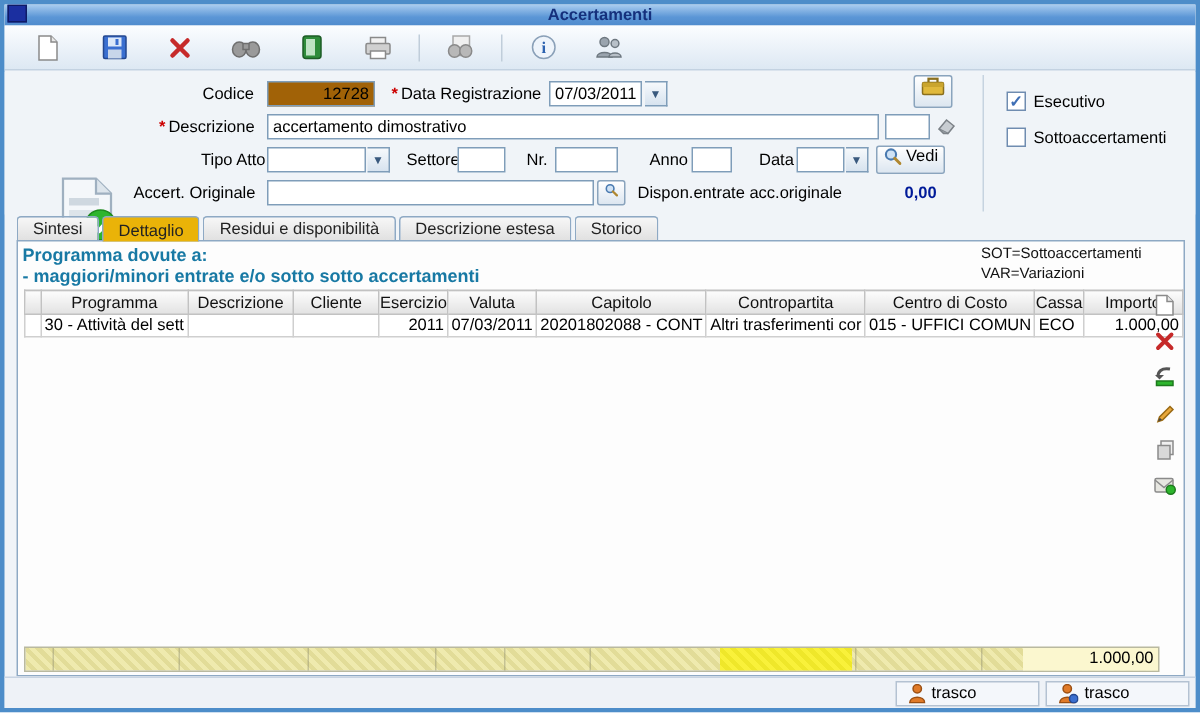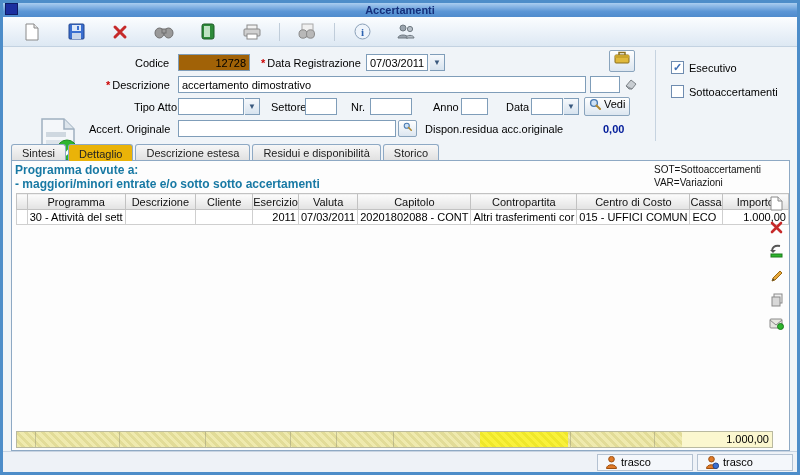--- a/index.html
+++ b/index.html
@@ -236,40 +236,40 @@
     </div>
 
     <div class="lbl" style="left:86px; top:75px;">Accert. Originale</div>
     <input class="inp" style="left: 175px; top: 72px; width: 218px;" value="">
     <div class="minibtn" style="left:395px; top:72px; width:19px; height:17px;">
       <svg width="11" height="11" viewBox="0 0 12 12">
           <circle cx="5" cy="5" r="3.4" fill="#cfe2f5" stroke="#4a7ab0" stroke-width="1.4"></circle>
           <path d="M7.5 7.5 L11 11" stroke="#b08830" stroke-width="2" stroke-linecap="round"></path>
         </svg>
     </div>
-    <div class="lbl" style="left:422px; top:75px;">Dispon.residua acc.originale</div>
+    <div class="lbl" style="left:422px; top:75px;">Dispon.entrate acc.originale</div>
     <div class="lbl bluebold" style="left:600px; top:75px;">0,00</div>
 
     <div class="checkrow" style="left:668px; top:13px;">
       <div class="cbox">
           <span>✓</span>
         </div>
       <span>Esecutivo</span>
     </div>
     <div class="checkrow" style="left:668px; top:37px;">
       <div class="cbox"></div>
       <span>Sottoaccertamenti</span>
     </div>
   </div>
 
   <div class="tabs">
     <div class="tab">Sintesi</div>
     <div class="tab active">Dettaglio</div>
+    <div class="tab">Residui e disponibilità</div>
     <div class="tab">Descrizione estesa</div>
-    <div class="tab">Residui e disponibilità</div>
     <div class="tab">Storico</div>
   </div>
 
   <div class="content">
     <div class="heading">
       <div>Programma dovute a:</div>
       <div>- maggiori/minori entrate e/o sotto sotto accertamenti</div>
     </div>
     <div class="legend">
       <div>SOT=Sottoaccertamenti</div>

